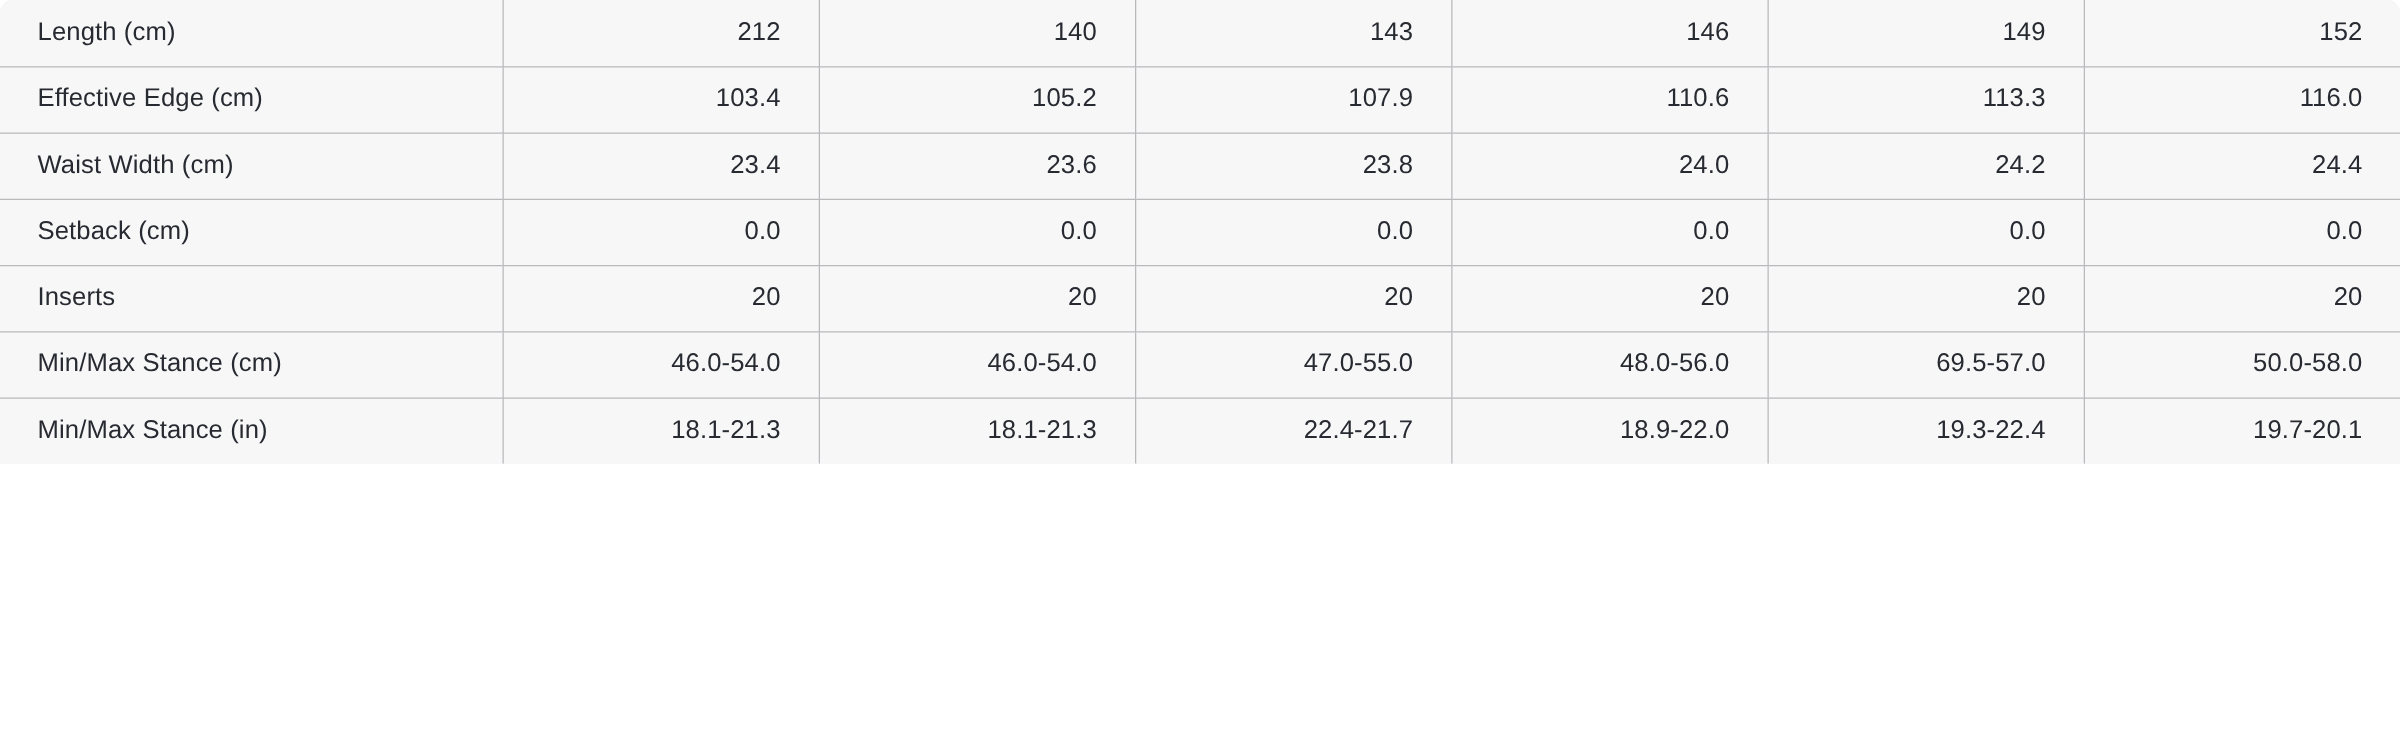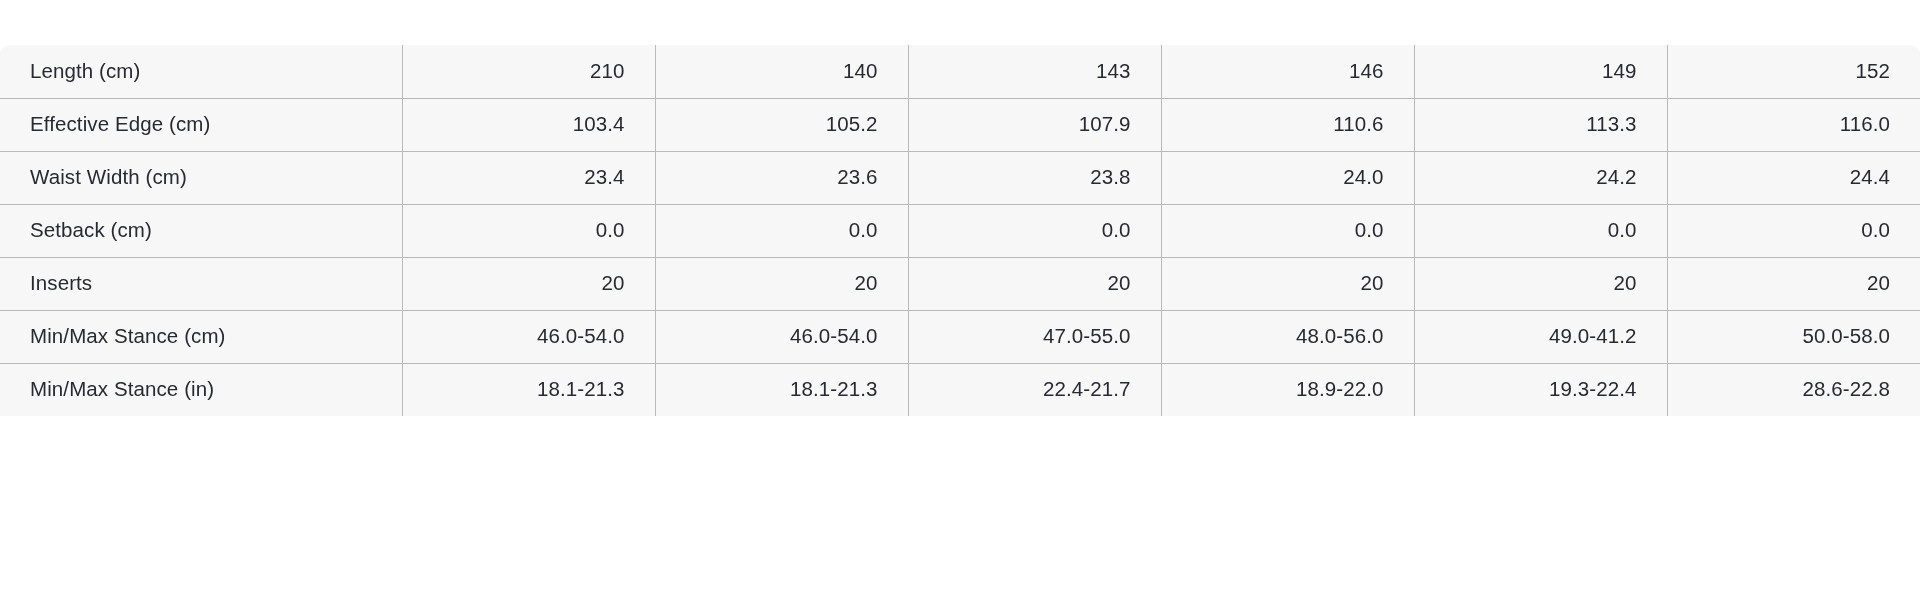--- a/index.html
+++ b/index.html
@@ -20,21 +20,20 @@
     overflow: hidden;
   }
 
   table.spec-table {
     width: 1920px;
     border-collapse: collapse;
     background: #f7f7f8;
     border-radius: 10px 10px 0 0;
     overflow: hidden;
     table-layout: fixed;
-    margin-top: 45px;
   }
 
   table.spec-table tr {
     height: 53px;
   }
 
   table.spec-table td {
     background: #f7f7f8;
     border-bottom: 1px solid #b9b9bb;
     border-right: 1px solid #b9b9bb;
@@ -68,21 +67,21 @@
   }
 </style>
 </head>
 <body>
 
 <div class="spec-table-wrap">
   <table class="spec-table">
     <tbody>
         <tr>
           <td class="row-label">Length (cm)</td>
-          <td class="value-cell">210</td>
+          <td class="value-cell">212</td>
           <td class="value-cell">140</td>
           <td class="value-cell">143</td>
           <td class="value-cell">146</td>
           <td class="value-cell">149</td>
           <td class="value-cell">152</td>
         </tr>
         <tr>
           <td class="row-label">Effective Edge (cm)</td>
           <td class="value-cell">103.4</td>
           <td class="value-cell">105.2</td>
@@ -117,27 +116,27 @@
           <td class="value-cell">20</td>
           <td class="value-cell">20</td>
           <td class="value-cell">20</td>
         </tr>
         <tr>
           <td class="row-label">Min/Max Stance (cm)</td>
           <td class="value-cell">46.0-54.0</td>
           <td class="value-cell">46.0-54.0</td>
           <td class="value-cell">47.0-55.0</td>
           <td class="value-cell">48.0-56.0</td>
-          <td class="value-cell">49.0-41.2</td>
+          <td class="value-cell">69.5-57.0</td>
           <td class="value-cell">50.0-58.0</td>
         </tr>
         <tr>
           <td class="row-label">Min/Max Stance (in)</td>
           <td class="value-cell">18.1-21.3</td>
           <td class="value-cell">18.1-21.3</td>
           <td class="value-cell">22.4-21.7</td>
           <td class="value-cell">18.9-22.0</td>
           <td class="value-cell">19.3-22.4</td>
-          <td class="value-cell">28.6-22.8</td>
+          <td class="value-cell">19.7-20.1</td>
         </tr>
       </tbody>
   </table>
 </div>
 
 </body></html>

